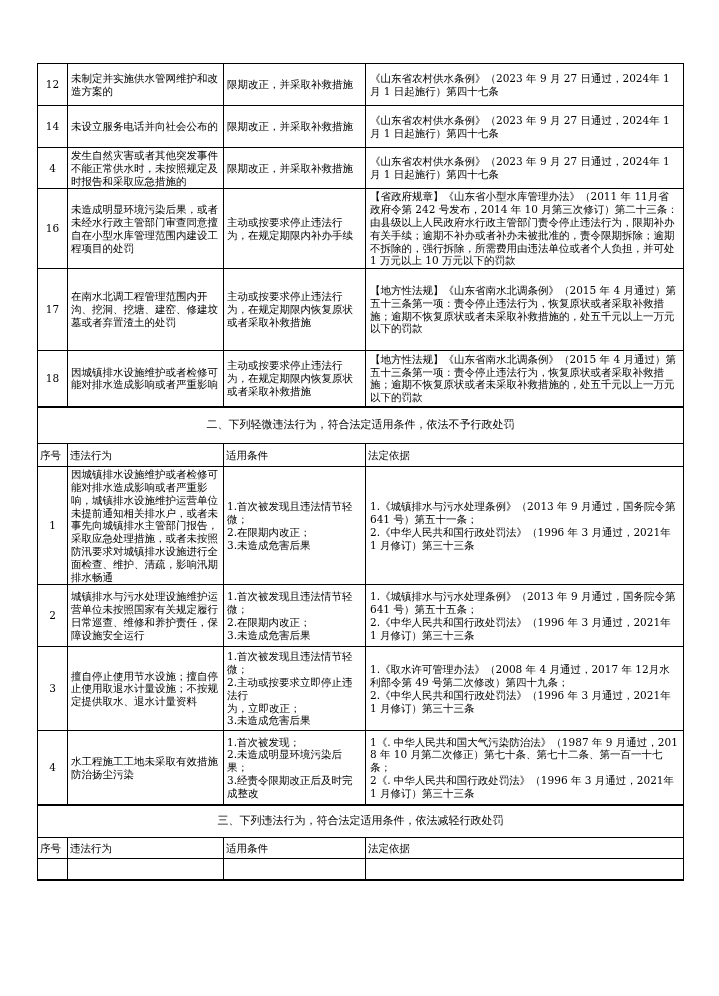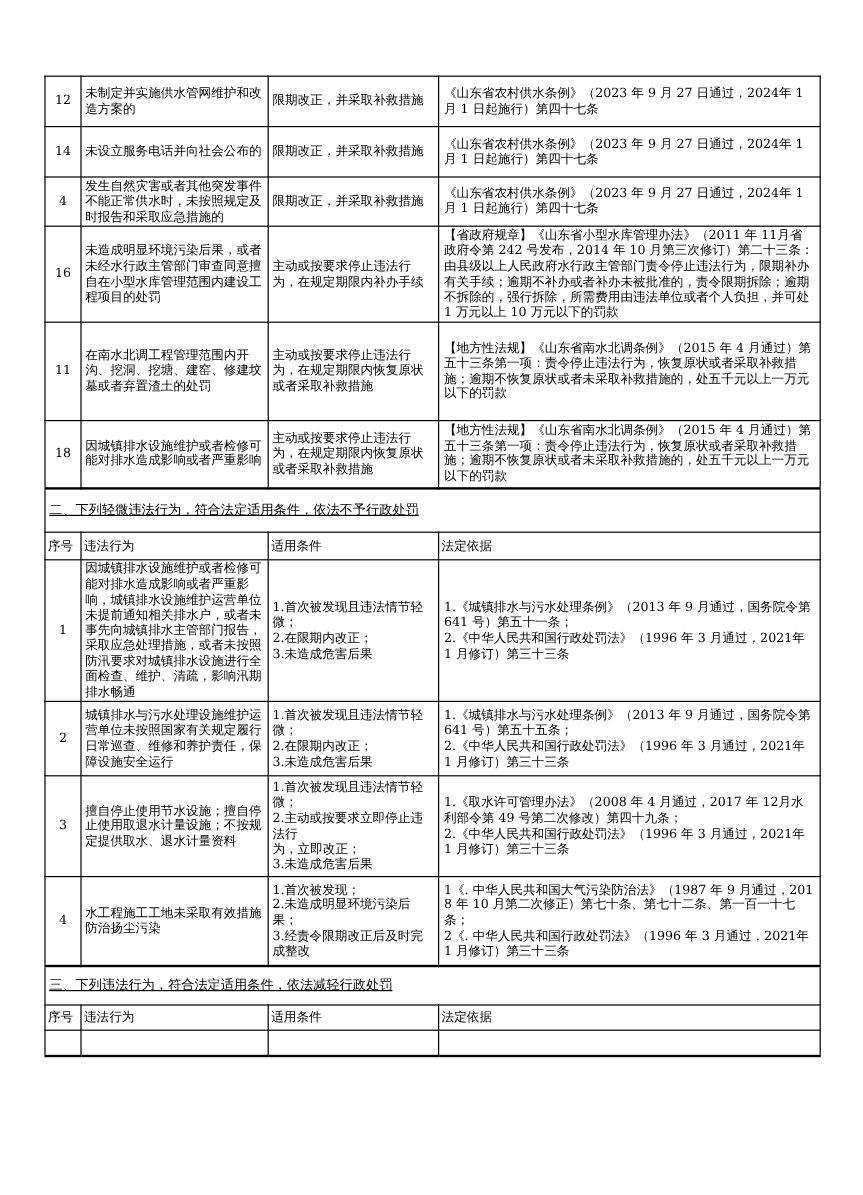--- a/index.html
+++ b/index.html
@@ -29,25 +29,25 @@
     vertical-align: middle;
     padding: 1px 3px;
     word-break: break-all;
     overflow: hidden;
   }
   td.no { text-align: center; padding: 0; }
   td.viol { text-align: left; }
   td.mid, td.basis { text-align: left; white-space: pre-line; }
   td.basis { padding: 1px 4px; }
   tr.sect td {
+    text-align: center;
     font-size: 11px;
     border-top: 2px solid #000;
     white-space: normal;
     word-break: keep-all;
-    text-decoration: underline;
   }
   tr.thead td { text-align: left; padding: 1px 2px; }
   tr.last td { border-bottom: 2px solid #000; }
   .tag { font-weight: normal; }
 </style>
 </head>
 <body>
 
 <div>
   <table class="doc">
@@ -77,21 +77,21 @@
       <td class="mid">限期改正，并采取补救措施</td>
       <td class="basis"><span class="tag"></span><span>《山东省农村供水条例》（2023 年 9 月 27 日通过，2024年 1 月 1 日起施行）第四十七条</span></td>
     </tr>
     <tr style="height:65px">
       <td class="no">16</td>
       <td class="viol">未造成明显环境污染后果，或者未经水行政主管部门审查同意擅自在小型水库管理范围内建设工程项目的处罚</td>
       <td class="mid">主动或按要求停止违法行为，在规定期限内补办手续</td>
       <td class="basis"><span class="tag">【省政府规章】</span><span>《山东省小型水库管理办法》（2011 年 11月省政府令第 242 号发布，2014 年 10 月第三次修订）第二十三条：由县级以上人民政府水行政主管部门责令停止违法行为，限期补办有关手续；逾期不补办或者补办未被批准的，责令限期拆除；逾期不拆除的，强行拆除，所需费用由违法单位或者个人负担，并可处 1 万元以上 10 万元以下的罚款</span></td>
     </tr>
     <tr style="height:82px">
-      <td class="no">11</td>
+      <td class="no">17</td>
       <td class="viol">在南水北调工程管理范围内开沟、挖洞、挖塘、建窑、修建坟墓或者弃置渣土的处罚</td>
       <td class="mid">主动或按要求停止违法行为，在规定期限内恢复原状或者采取补救措施</td>
       <td class="basis"><span class="tag">【地方性法规】</span><span>《山东省南水北调条例》（2015 年 4 月通过）第五十三条第一项：责令停止违法行为，恢复原状或者采取补救措施；逾期不恢复原状或者未采取补救措施的，处五千元以上一万元以下的罚款</span></td>
     </tr>
     <tr style="height:56px">
       <td class="no">18</td>
       <td class="viol">因城镇排水设施维护或者检修可能对排水造成影响或者严重影响</td>
       <td class="mid">主动或按要求停止违法行为，在规定期限内恢复原状或者采取补救措施</td>
       <td class="basis"><span class="tag">【地方性法规】</span><span>《山东省南水北调条例》（2015 年 4 月通过）第五十三条第一项：责令停止违法行为，恢复原状或者采取补救措施；逾期不恢复原状或者未采取补救措施的，处五千元以上一万元以下的罚款</span></td>
     </tr>

